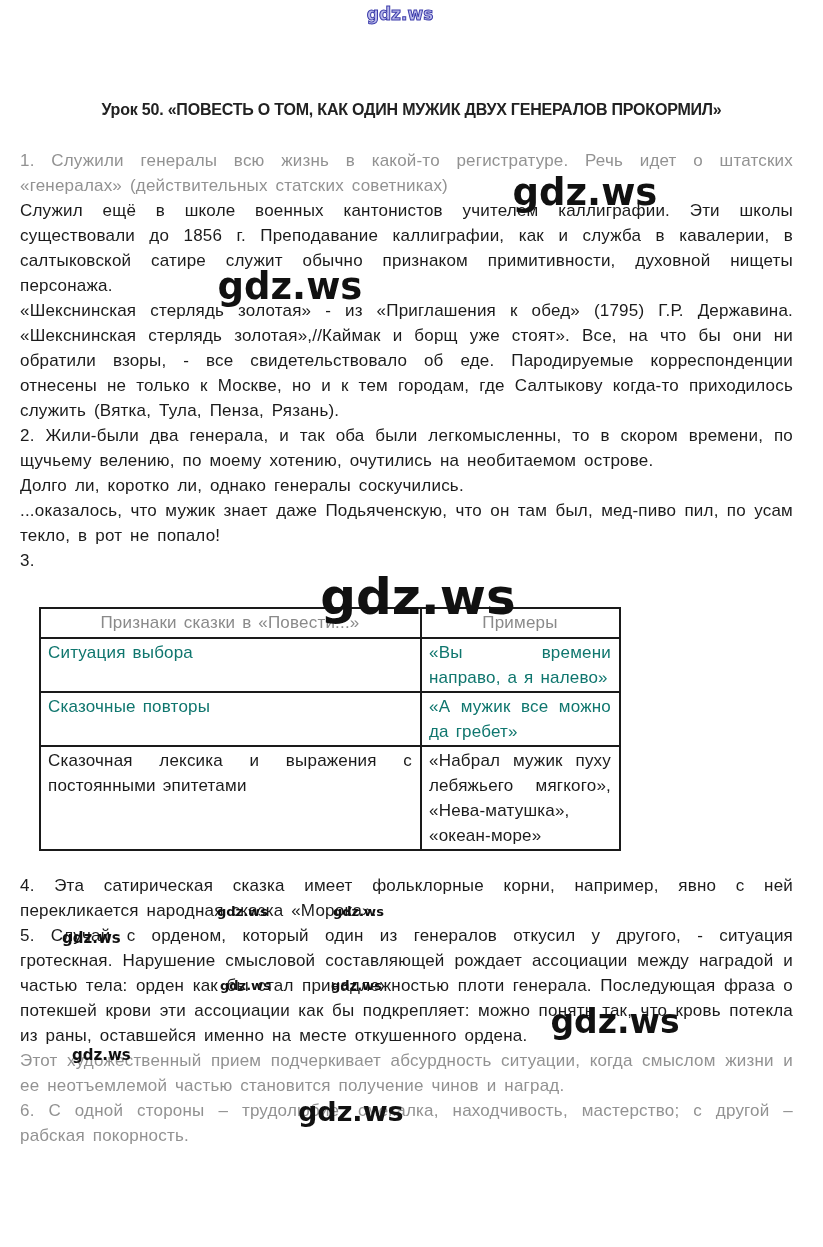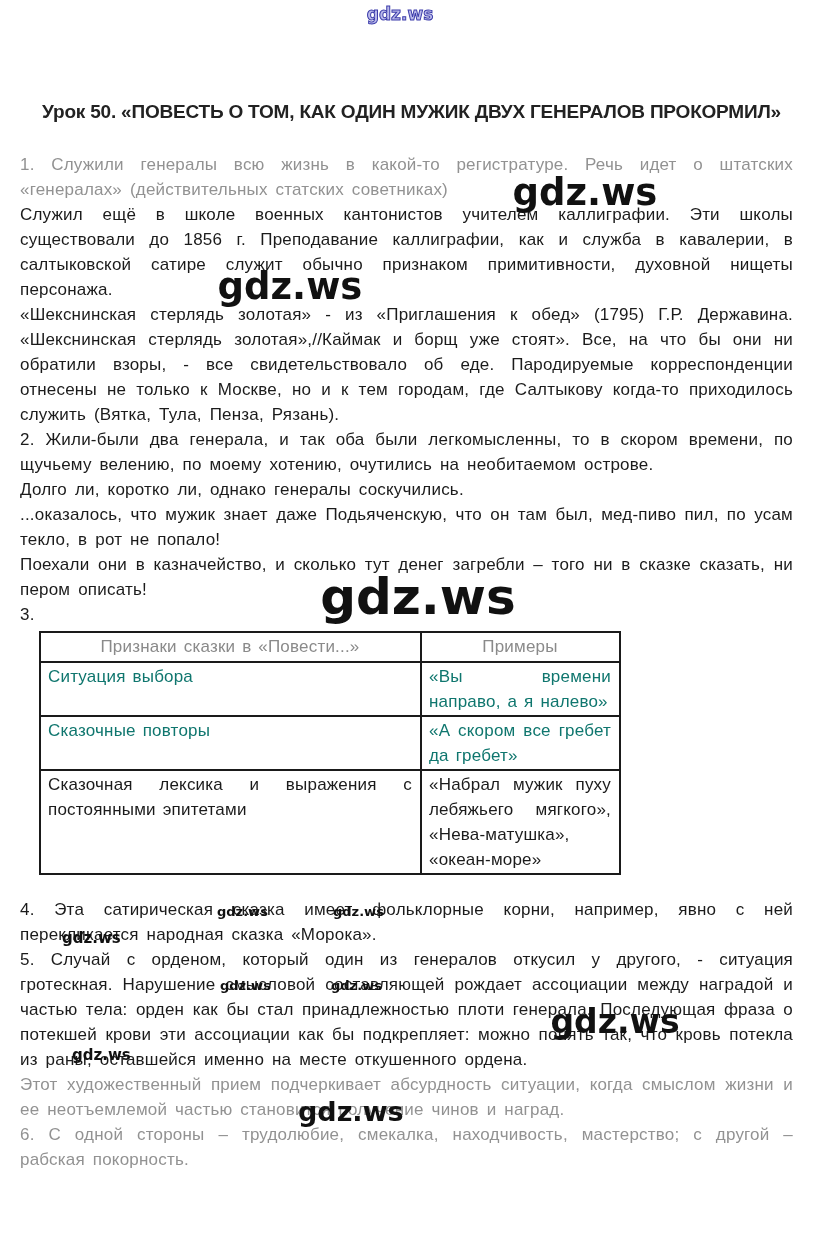--- a/index.html
+++ b/index.html
@@ -34,21 +34,21 @@
   .wm-f1{top:979px;left:220px;font-size:13px;}
   .wm-f2{top:979px;left:331px;font-size:13px;}
   .wm-g{top:1005px;left:615px;transform:translateX(-50%);font-size:33px;}
   .wm-h{top:1048px;left:72px;font-size:15px;}
   .wm-i{top:1098px;left:298px;font-size:27px;}
   
   .title{
     margin:0;
     padding-top:101px;
     text-align:center;
-    font-size:19px;
+    font-size:16px;
     font-weight:700;
     letter-spacing:-0.2px;
     color:#222222;
   }
   
   .content{
     margin-top:29px;
     padding:0 30px 0 20px;
   }
   .content p{
@@ -114,37 +114,36 @@
 
   <div class="content">
 
     <div class="pre-table">
       <p class="faded">1. Служили генералы всю жизнь в какой-то регистратуре. Речь идет о штатских «генералах» (действительных статских советниках)</p>
       <p>Служил ещё в школе военных кантонистов учителем каллиграфии. Эти школы существовали до 1856 г. Преподавание каллиграфии, как и служба в кавалерии, в салтыковской сатире служит обычно признаком примитивности, духовной нищеты персонажа.</p>
       <p>«Шекснинская стерлядь золотая» - из «Приглашения к обед» (1795) Г.Р. Державина. «Шекснинская стерлядь золотая»,//Каймак и борщ уже стоят». Все, на что бы они ни обратили взоры, - все свидетельствовало об еде. Пародируемые корреспонденции отнесены не только к Москве, но и к тем городам, где Салтыкову когда-то приходилось служить (Вятка, Тула, Пенза, Рязань).</p>
       <p>2. Жили-были два генерала, и так оба были легкомысленны, то в скором времени, по щучьему велению, по моему хотению, очутились на необитаемом острове.</p>
       <p>Долго ли, коротко ли, однако генералы соскучились.</p>
       <p>...оказалось, что мужик знает даже Подьяченскую, что он там был, мед-пиво пил, по усам текло, в рот не попало!</p>
-      <p>Поехали они в казначейство, и сколько тут денег загребли – того ни в сказке сказать, ни пером описать!</p>
       <p>3.</p>
     </div>
 
     <table class="answers">
       <tbody>
           <tr class="hdr">
         <td class="col-left">Признаки сказки в «Повести...»</td>
         <td>Примеры</td>
       </tr>
       <tr class="r1 tfaded">
         <td class="col-left">Ситуация выбора</td>
         <td>«Вы времени направо, а я налево»</td>
       </tr>
       <tr class="r2 tfaded">
         <td class="col-left">Сказочные повторы</td>
-        <td>«А скором все гребет да гребет»</td>
+        <td>«А мужик все можно да гребет»</td>
       </tr>
       <tr class="r4">
         <td class="col-left">Сказочная лексика и выражения с постоянными эпитетами</td>
         <td>«Набрал мужик пуху лебяжьего мягкого», «Нева-матушка», «океан-море»</td>
       </tr>
     </tbody>
       </table>
 
     <div class="after-table">
       <p>4. Эта сатирическая сказка имеет фольклорные корни, например, явно с ней перекликается народная сказка «Морока».</p>

